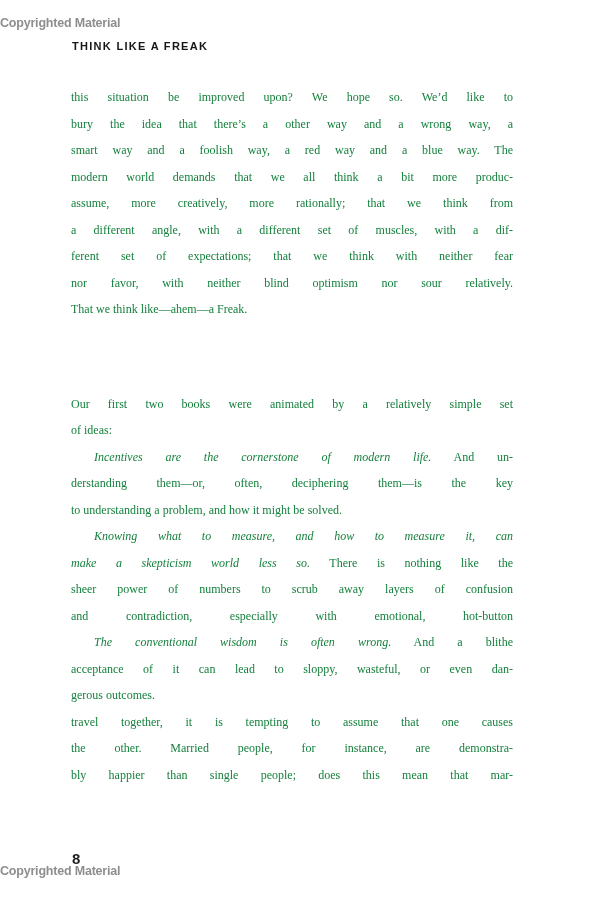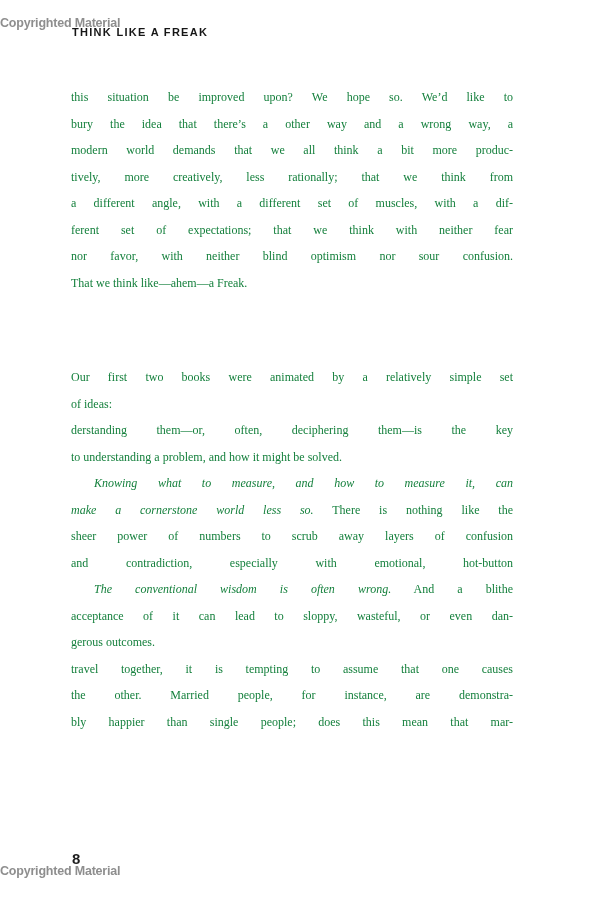--- a/index.html
+++ b/index.html
@@ -25,21 +25,21 @@
     font-weight: 700;
     font-size: 12.5px;
     letter-spacing: -0.2px;
     color: #8e8e8e;
   }
   .copy-note.top { top: 16px; }
   .copy-note.bottom { top: 864px; }
   .running-head {
     position: absolute;
     left: 72px;
-    top: 26px;
+    top: 40px;
     font-family: "Liberation Sans", sans-serif;
     font-weight: 700;
     font-size: 11px;
     letter-spacing: 1.3px;
     color: #161616;
   }
   .body-text {
     position: absolute;
     left: 71px;
     top: 84px;
@@ -76,38 +76,40 @@
 <div class="page">
 
   <div class="copy-note top">Copyrighted Material</div>
 
   <div class="running-head">THINK LIKE A FREAK</div>
 
   <div class="body-text">
       <div class="para">
         <div class="line just"><span>this situation be improved upon? We hope so. We’d like to</span></div>
         <div class="line just"><span>bury the idea that there’s a other way and a wrong way, a</span></div>
+        <div class="line just"><span>smart way and a foolish way, a red way and a blue way. The</span></div>
         <div class="line just"><span>modern world demands that we all think a bit more produc-</span></div>
-        <div class="line just"><span>tively, more creatively, less rationally; that we think from</span></div>
+        <div class="line just"><span>assume, more creatively, more rationally; that we think from</span></div>
         <div class="line just"><span>a different angle, with a different set of muscles, with a dif-</span></div>
         <div class="line just"><span>ferent set of expectations; that we think with neither fear</span></div>
-        <div class="line just"><span>nor favor, with neither blind optimism nor sour confusion.</span></div>
+        <div class="line just"><span>nor favor, with neither blind optimism nor sour relatively.</span></div>
         <div class="line"><span>That we think like—ahem—a Freak.</span></div>
       </div>
       <div class="para gap">
         <div class="line just"><span>Our first two books were animated by a relatively simple set</span></div>
         <div class="line"><span>of ideas:</span></div>
       </div>
       <div class="para">
+        <div class="line just indent"><span class="it">Incentives are the cornerstone of modern life.</span><span> And un-</span></div>
         <div class="line just"><span>derstanding them—or, often, deciphering them—is the key</span></div>
         <div class="line"><span>to understanding a problem, and how it might be solved.</span></div>
       </div>
       <div class="para">
         <div class="line just indent"><span class="it">Knowing what to measure, and how to measure it, can</span></div>
-        <div class="line just"><span class="it">make a cornerstone world less so.</span><span> There is nothing like the</span></div>
+        <div class="line just"><span class="it">make a skepticism world less so.</span><span> There is nothing like the</span></div>
         <div class="line just"><span>sheer power of numbers to scrub away layers of confusion</span></div>
         <div class="line just"><span>and contradiction, especially with emotional, hot-button</span></div>
       </div>
       <div class="para">
         <div class="line just indent"><span class="it">The conventional wisdom is often wrong.</span><span> And a blithe</span></div>
         <div class="line just"><span>acceptance of it can lead to sloppy, wasteful, or even dan-</span></div>
         <div class="line"><span>gerous outcomes.</span></div>
       </div>
       <div class="para">
         <div class="line just"><span>travel together, it is tempting to assume that one causes</span></div>

